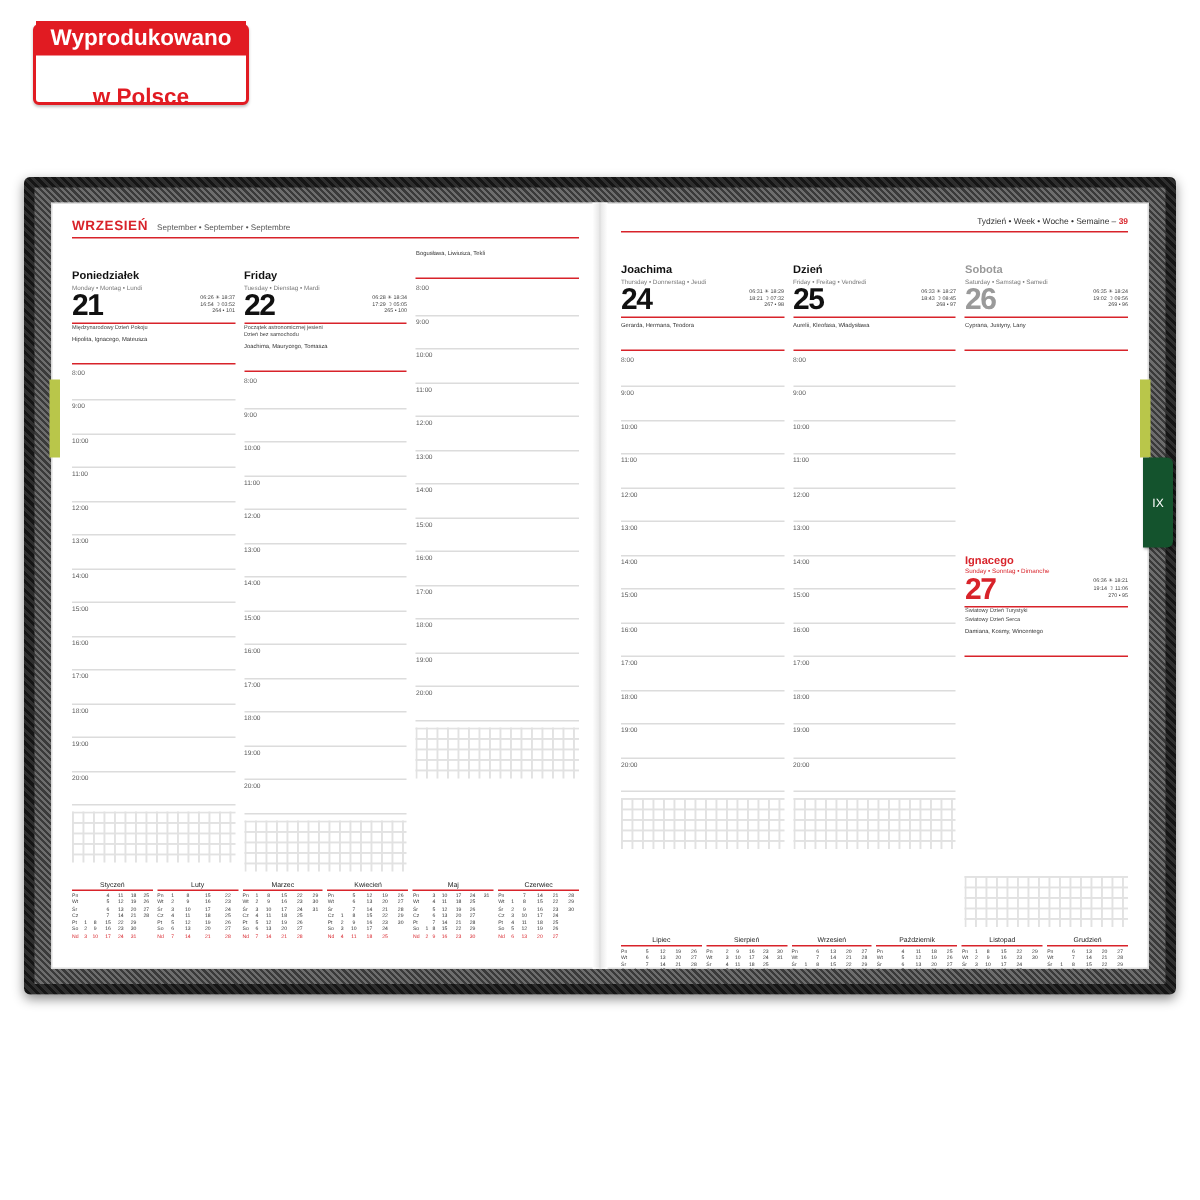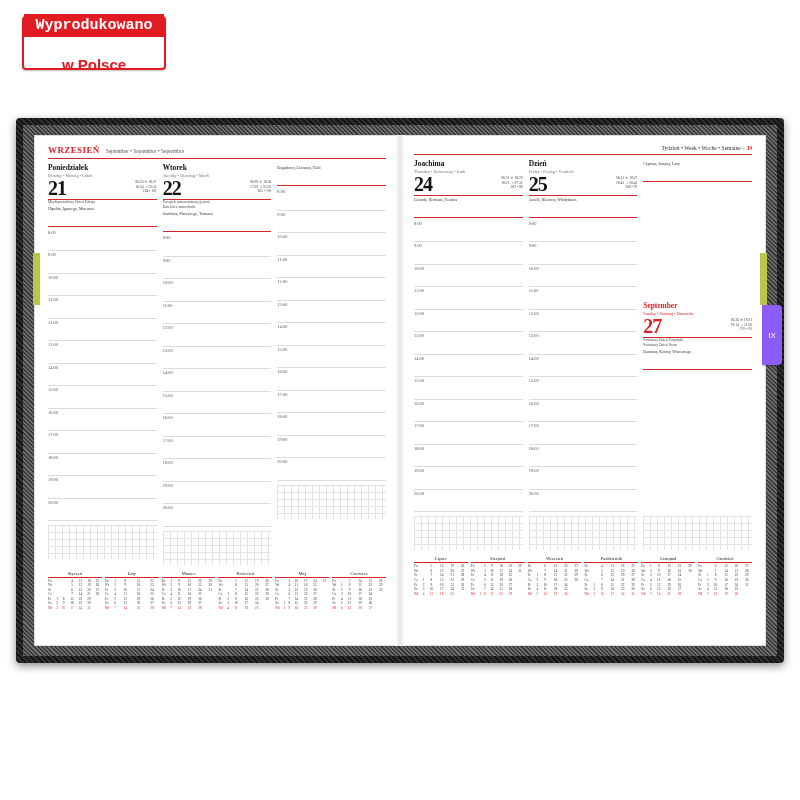--- a/index.html
+++ b/index.html
@@ -10,21 +10,21 @@
   }
   
   .badge{
     position:absolute;left:22px;top:16px;width:140px;height:50px;
     border:2px solid #e11b22;border-radius:4px;background:#fff;
     display:flex;flex-direction:column;align-items:center;justify-content:center;
     box-shadow:0 1px 2px rgba(0,0,0,.25);
   }
   .badge .l1{
     background:#e11b22;color:#fff;font-weight:bold;font-size:15px;
-    width:100%;text-align:center;padding:3px 0 3px 0;box-sizing:border-box;font-family:Liberation Mono, monospace;
+    width:100%;text-align:center;padding:3px 0 3px 0;box-sizing:border-box;
   }
   .badge .l2{color:#e11b22;font-weight:bold;font-size:15px;padding-top:3px;margin-top:16px;}
 
   
   .book{
     position:absolute;left:16px;top:118px;width:768px;height:545px;
   }
   .cover{
     position:absolute;left:0;top:0;right:0;bottom:0;
     background:
@@ -47,43 +47,43 @@
     background:linear-gradient(to right,#ffffff,#e8e8e8 45%,#d6d6d6 50%,#e8e8e8 55%,#ffffff);
   }
   
   .edge-green{
     position:absolute;left:-1px;top:118px;width:7px;height:52px;background:#b9c64a;
   }
   .edge-green.right{left:auto;right:-1px;}
   
   .month-tab{
     position:absolute;right:-16px;top:170px;width:20px;height:60px;
-    background:#8b5cf6;border-radius:0 4px 4px 0;
+    background:#14532d;border-radius:0 4px 4px 0;
     color:#fff;font-size:8px;display:flex;align-items:center;justify-content:center;
     box-shadow:1px 1px 2px rgba(0,0,0,.35);
   }
 
   
-  .page{position:absolute;top:0;bottom:0;overflow:hidden;font-family:Liberation Serif, serif;}
+  .page{position:absolute;top:0;bottom:0;overflow:hidden;}
   .page.left{left:0;width:50%;}
   .page.right{right:0;width:50%;}
   .page-pad{position:absolute;left:14px;right:14px;top:10px;bottom:8px;}
 
   .hdr{display:flex;align-items:baseline;gap:6px;border-bottom:0;}
   .hdr .m{color:#d8232a;font-weight:bold;font-size:9px;letter-spacing:.4px;}
   .hdr .sub{color:#555;font-size:5.4px;}
   .hdr-right{font-size:5.6px;color:#333;text-align:right;width:100%;}
   .hdr-right b{color:#d8232a;}
 
   .rule{height:1px;background:#d8232a;margin-top:3px;}
 
   .cols{display:flex;gap:6px;margin-top:5px;}
   .col{flex:1;min-width:0;}
 
-  .dayhead{border-bottom:1px solid #d8232a;padding-bottom:1px;}
+  .dayhead{border-bottom:1px solid #d8232a;padding-bottom:1px;margin-top:16px;}
   .dayname{font-size:7.4px;font-weight:bold;color:#111;line-height:1.1;}
   .dayname.sat{color:#9a9a9a;}
   .dayname.sun{color:#d8232a;}
   .daysub{font-size:4.2px;color:#777;line-height:1.2;margin-top:.5px;}
   .daysub.sun{color:#d8232a;}
   .numrow{display:flex;align-items:flex-start;justify-content:space-between;}
   .daynum{font-size:20px;line-height:20px;font-weight:bold;color:#111;letter-spacing:-1px;}
   .daynum.sat{color:#9a9a9a;}
   .daynum.sun{color:#d8232a;}
   .astro{font-size:3.6px;color:#444;text-align:right;line-height:1.35;padding-top:2px;white-space:nowrap;}
@@ -197,21 +197,21 @@
                   <span class="t">19:00</span>
                 </div>
                 <div class="hrow">
                   <span class="t">20:00</span>
                 </div>
               </div>
               <div class="grid"></div>
             </div>
             <div class="col">
               <div class="dayhead">
-                <div class="dayname">Wtorek</div>
+                <div class="dayname">Friday</div>
                 <div class="daysub">Tuesday • Dienstag • Mardi</div>
                 <div class="numrow">
                   <div class="daynum">22</div>
                   <div class="astro">
                     <div>06:28  ☀  18:34</div>
                     <div>17:29  ☽  05:05</div>
                     <div>265 • 100</div>
                   </div>
                 </div>
               </div>
@@ -900,25 +900,37 @@
                 <div class="hrow">
                   <span class="t">19:00</span>
                 </div>
                 <div class="hrow">
                   <span class="t">20:00</span>
                 </div>
               </div>
               <div class="grid"></div>
             </div>
             <div class="col">
+              <div class="dayhead">
+                <div class="dayname sat">Sobota</div>
+                <div class="daysub">Saturday • Samstag • Samedi</div>
+                <div class="numrow">
+                  <div class="daynum sat">26</div>
+                  <div class="astro">
+                    <div>06:35  ☀  18:24</div>
+                    <div>19:02  ☽  09:56</div>
+                    <div>269 • 96</div>
+                  </div>
+                </div>
+              </div>
               <div class="names">Cyprana, Justyny, Lany</div>
               <div class="names-rule"></div>
               <div style="height:118px"></div>
               <div class="dayhead">
-                <div class="dayname sun">September</div>
+                <div class="dayname sun">Ignacego</div>
                 <div class="daysub sun">Sunday • Sonntag • Dimanche</div>
                 <div class="numrow">
                   <div class="daynum sun">27</div>
                   <div class="astro">
                     <div>06:36  ☀  18:21</div>
                     <div>19:14  ☽  11:06</div>
                     <div>270 • 95</div>
                   </div>
                 </div>
               </div>

